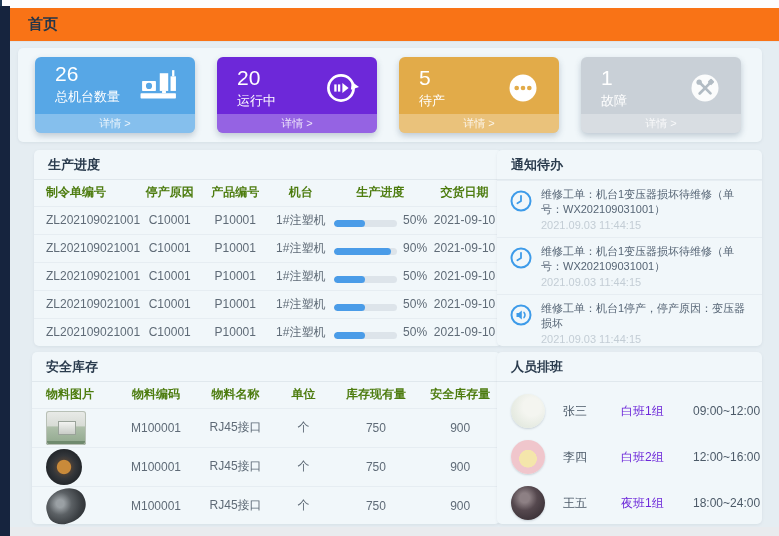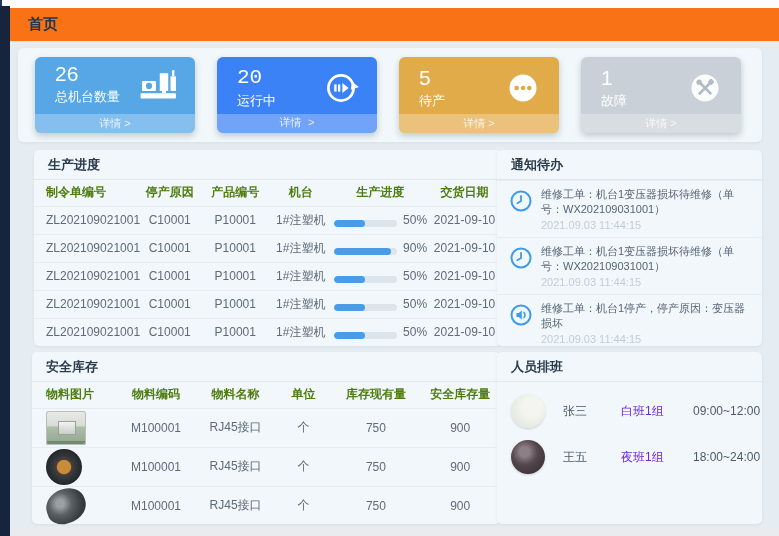--- a/index.html
+++ b/index.html
@@ -108,21 +108,21 @@
               <rect x="27" y="8" width="11" height="23" fill="#fff"></rect>
               <rect x="30" y="31" width="5" height="3" fill="#fff"></rect>
               <rect x="41" y="12" width="7" height="19" fill="#fff"></rect>
               <rect x="43" y="4" width="3" height="8" fill="#fff"></rect>
             </svg>
           </div>
         </div>
         <div class="card-footer">详情 &gt;</div>
       </div>
 
-      <div class="card" style="background-color: #3b82f6; font-family: Liberation Mono, monospace;">
+      <div class="card" style="background-color: #6d28d9;">
         <div class="card-body">
           <div>
             <div class="card-value">20</div>
             <div class="card-label">运行中</div>
           </div>
           <div class="card-icon">
             <svg width="36" height="36" viewBox="0 0 40 40">
               <circle cx="20" cy="20" r="14" stroke="#fff" stroke-width="3" fill="none"></circle>
               <polygon points="32,13 40,19 31,22" fill="#fff"></polygon>
               <rect x="12.5" y="16" width="2.6" height="8" fill="#fff"></rect>
@@ -393,20 +393,26 @@
     <div class="panel schedule-panel">
       <div class="panel-title">人员排班</div>
 
       <div class="schedule-row" style="margin-top:6px;">
         <div class="avatar avatar-1"></div>
         <span class="sch-name">张三</span>
         <span class="sch-shift">白班1组</span>
         <span class="sch-time">09:00~12:00</span>
       </div>
       <div class="schedule-row">
+        <div class="avatar avatar-2"></div>
+        <span class="sch-name">李四</span>
+        <span class="sch-shift">白班2组</span>
+        <span class="sch-time">12:00~16:00</span>
+      </div>
+      <div class="schedule-row">
         <div class="avatar avatar-3"></div>
         <span class="sch-name">王五</span>
         <span class="sch-shift">夜班1组</span>
         <span class="sch-time">18:00~24:00</span>
       </div>
     </div>
 
   </div>
 
   <div class="bottom-strip"></div>

